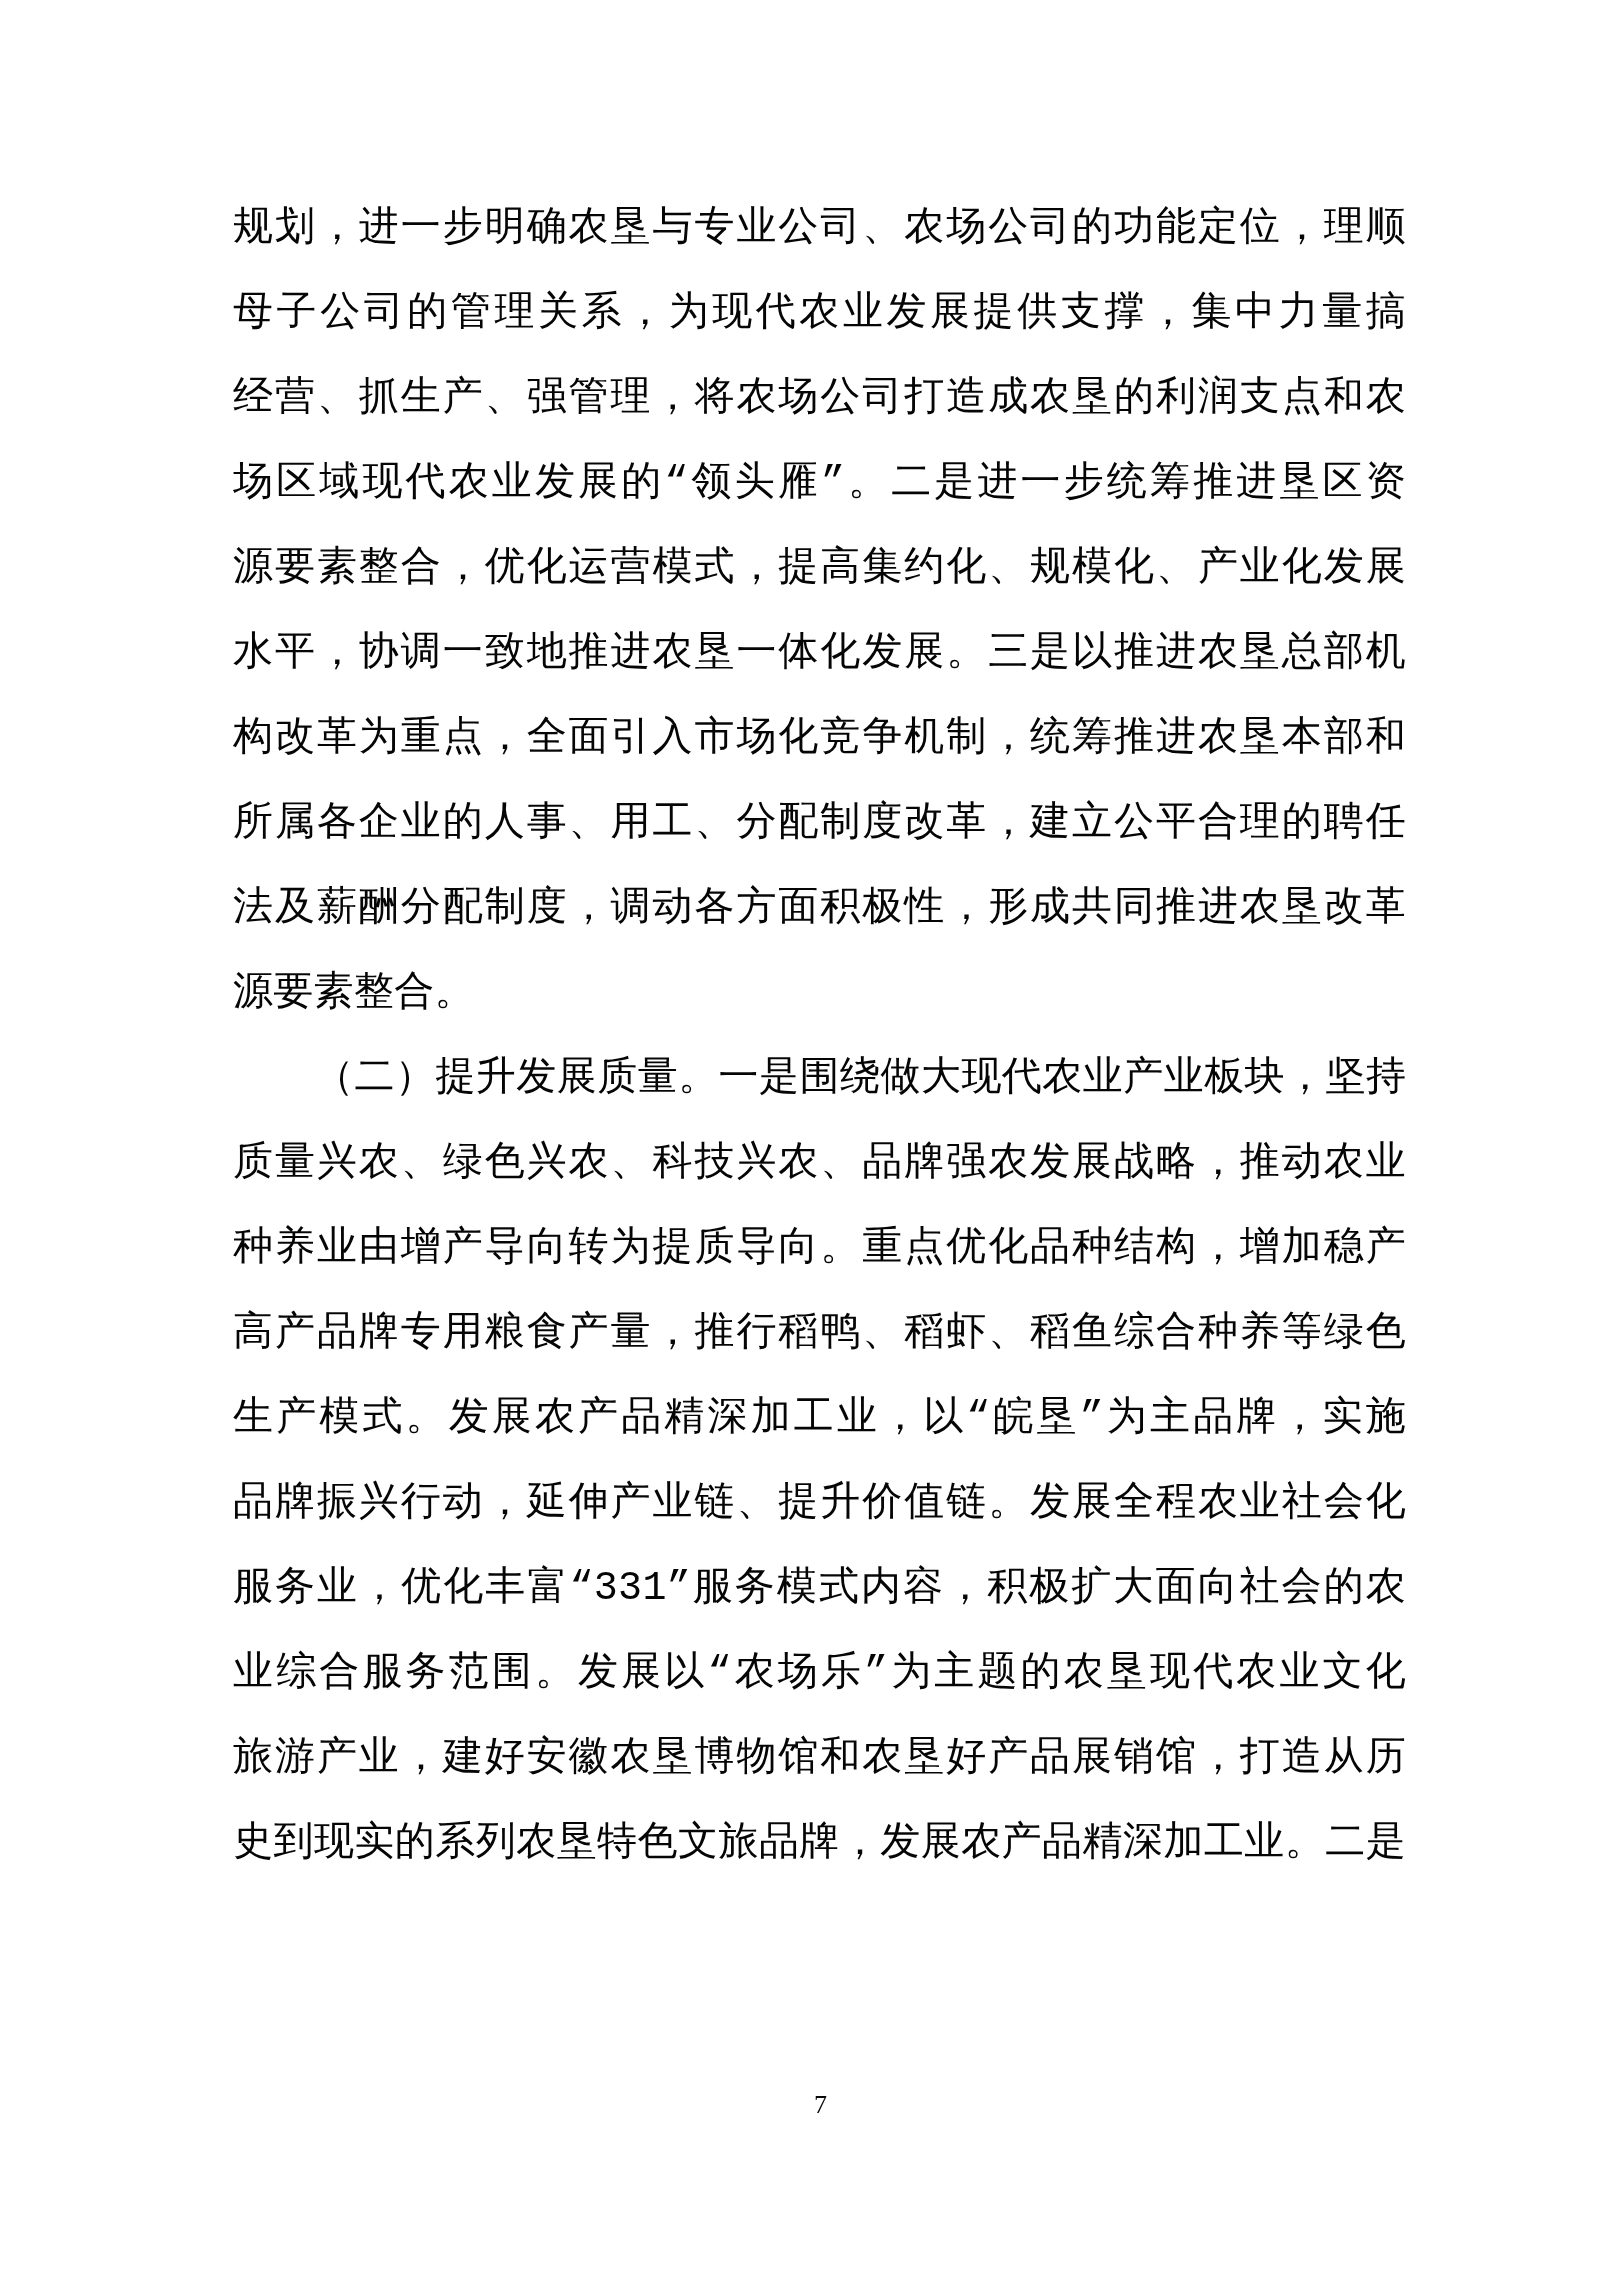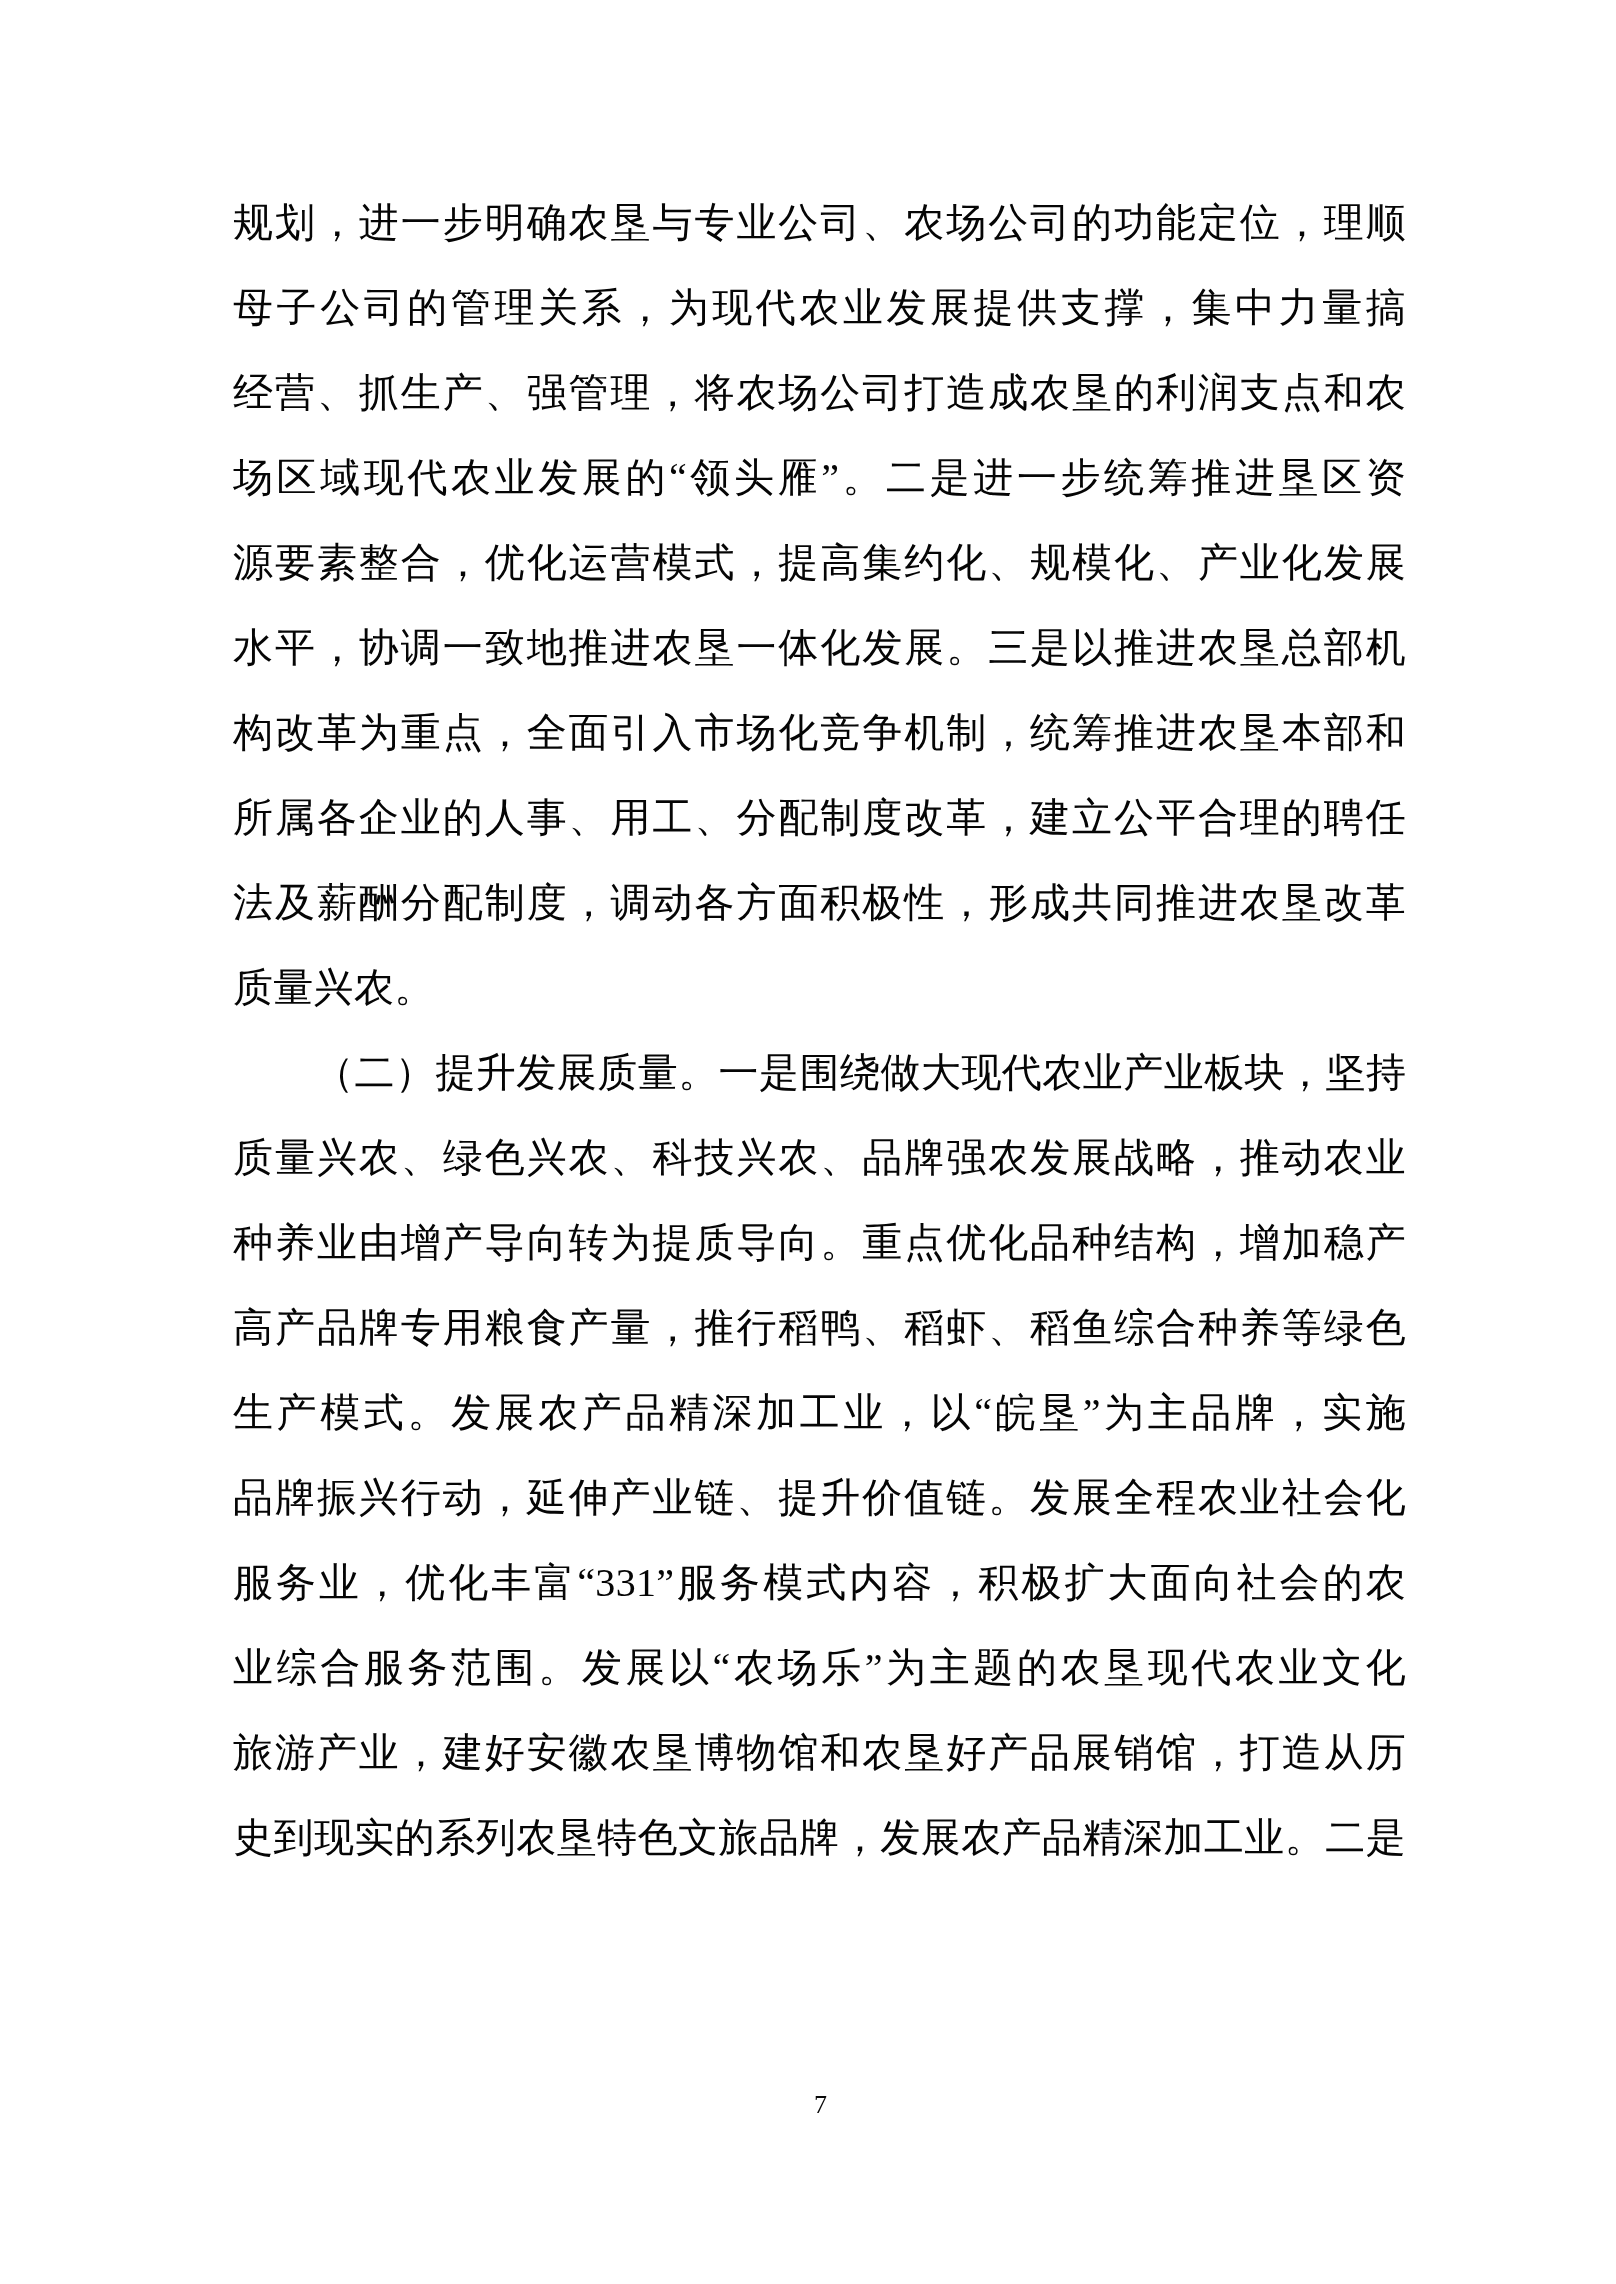--- a/index.html
+++ b/index.html
@@ -18,22 +18,23 @@
     position: absolute;
     left: 0; top: 0;
     width: 1616px;
     height: 2284px;
     background: #ffffff;
     overflow: hidden;
   }
   .text-block {
     position: absolute;
     left: 233px;
-    top: 180px;
+    top: 186px;
     width: 1173px;
+    font-family: Liberation Mono, monospace;
   }
   .line {
     height: 85px;
     line-height: 85px;
     font-size: 40px;
     letter-spacing: 0.3px;
     color: #050505;
     text-align: justify;
     text-align-last: justify;
     overflow: hidden;
@@ -66,21 +67,21 @@
   <div class="text-block">
     <div class="line">规划，进一步明确农垦与专业公司、农场公司的功能定位，理顺</div>
     <div class="line">母子公司的管理关系，为现代农业发展提供支撑，集中力量搞</div>
     <div class="line">经营、抓生产、强管理，将农场公司打造成农垦的利润支点和农</div>
     <div class="line">场区域现代农业发展的“领头雁”。二是进一步统筹推进垦区资</div>
     <div class="line">源要素整合，优化运营模式，提高集约化、规模化、产业化发展</div>
     <div class="line">水平，协调一致地推进农垦一体化发展。三是以推进农垦总部机</div>
     <div class="line">构改革为重点，全面引入市场化竞争机制，统筹推进农垦本部和</div>
     <div class="line">所属各企业的人事、用工、分配制度改革，建立公平合理的聘任</div>
     <div class="line">法及薪酬分配制度，调动各方面积极性，形成共同推进农垦改革</div>
-    <div class="line para-end">质量兴农。</div>
+    <div class="line para-end">源要素整合。</div>
     <div class="line para-indent">（二）提升发展质量。一是围绕做大现代农业产业板块，坚持</div>
     <div class="line">质量兴农、绿色兴农、科技兴农、品牌强农发展战略，推动农业</div>
     <div class="line">种养业由增产导向转为提质导向。重点优化品种结构，增加稳产</div>
     <div class="line">高产品牌专用粮食产量，推行稻鸭、稻虾、稻鱼综合种养等绿色</div>
     <div class="line">生产模式。发展农产品精深加工业，以“皖垦”为主品牌，实施</div>
     <div class="line">品牌振兴行动，延伸产业链、提升价值链。发展全程农业社会化</div>
     <div class="line">服务业，优化丰富“331”服务模式内容，积极扩大面向社会的农</div>
     <div class="line">业综合服务范围。发展以“农场乐”为主题的农垦现代农业文化</div>
     <div class="line">旅游产业，建好安徽农垦博物馆和农垦好产品展销馆，打造从历</div>
     <div class="line">史到现实的系列农垦特色文旅品牌，发展农产品精深加工业。二是</div>

